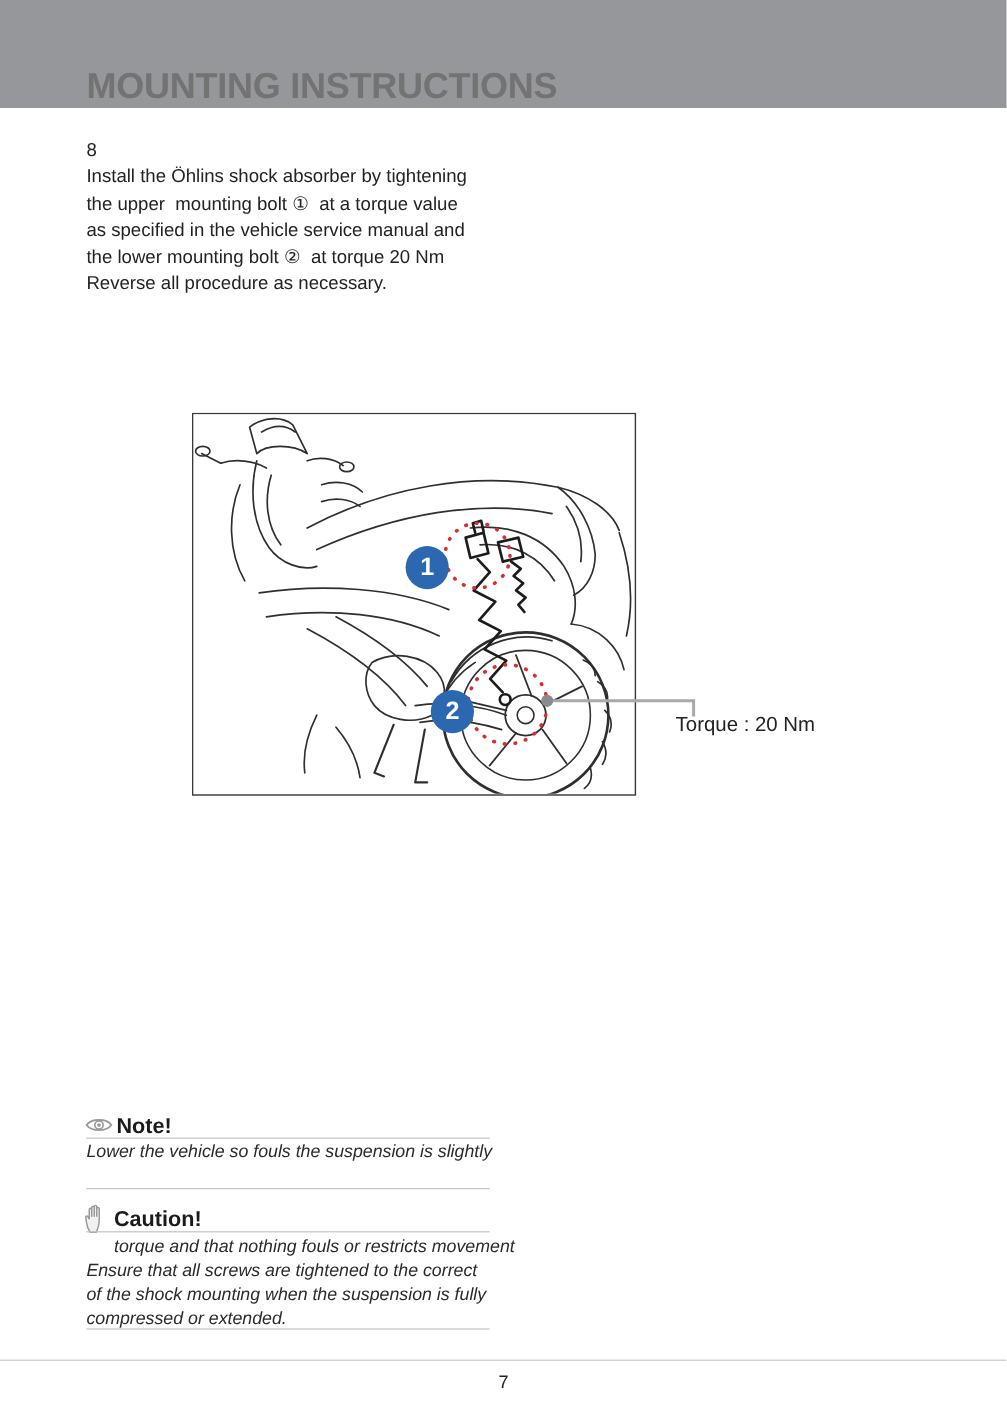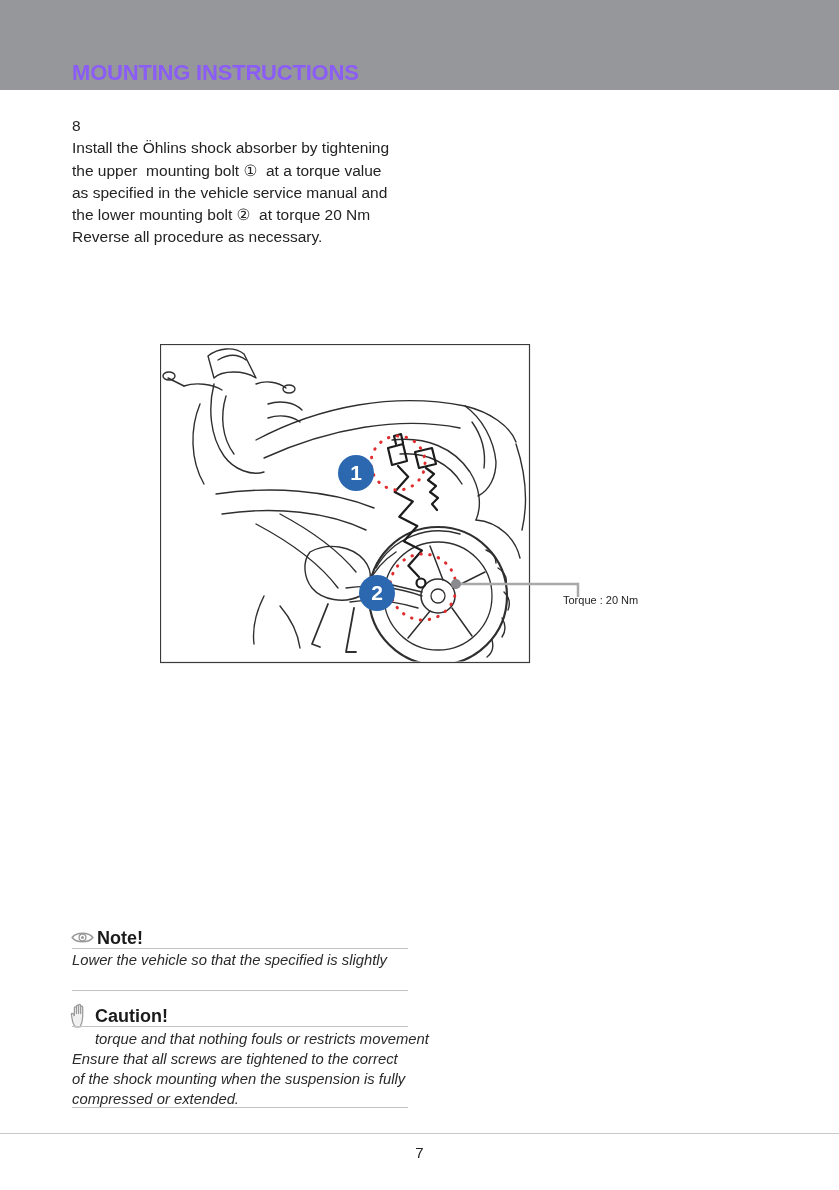--- a/index.html
+++ b/index.html
@@ -2,34 +2,34 @@
 <html><head>
 <meta charset="utf-8">
 <style>
   html,body{margin:0;padding:0;background:#ffffff;}
   #page{position:relative;width:839px;height:1190px;background:#ffffff;overflow:hidden;
         font-family:"Liberation Sans", sans-serif;color:#222;}
 
   
   .header-bar{position:absolute;left:0;top:0;width:839px;height:90px;background:#95979a;}
   .header-title{position:absolute;left:72px;top:53px;height:37px;line-height:39px;
-        font-size:22px;font-weight:bold;color:#8b5cf6;letter-spacing:-0.2px;white-space:pre;}
+        font-size:30px;font-weight:bold;color:#737373;letter-spacing:-0.2px;white-space:pre;}
 
   
   .step-block{position:absolute;left:72px;top:115px;font-size:15.5px;line-height:22.3px;color:#232323;}
   .step-block .line{white-space:pre;}
 
   
   .figure-svg{position:absolute;left:160px;top:344px;}
   .badge{position:absolute;width:36px;height:36px;border-radius:50%;background:#2b68b0;
          color:#fff;font-size:21px;font-weight:bold;display:flex;align-items:center;
          justify-content:center;}
   .badge-1{left:338px;top:455px;}
   .badge-2{left:359px;top:575px;}
-  .torque-label{position:absolute;left:563px;top:594px;font-size:11px;color:#232323;white-space:pre;}
+  .torque-label{position:absolute;left:563px;top:594px;font-size:17px;color:#232323;white-space:pre;}
 
   
   .sec-header{position:absolute;font-size:18px;font-weight:bold;color:#1b1b1b;}
   .note-title{left:97px;top:928px;text-align:center;}
   .caution-title{left:95px;top:1006px;text-align:right;}
   .icon-wrap{position:absolute;}
   .eye-icon-wrap{left:71px;top:930px;}
   .hand-icon-wrap{left:70px;top:1003px;}
   .rule{position:absolute;height:1px;background:#c2c2c2;}
   .rule-note-head{left:72px;top:948px;width:336px;}
@@ -152,21 +152,21 @@
   <div class="icon-wrap eye-icon-wrap">
     <svg width="23" height="15" viewBox="0 0 24 15">
       <path d="M1.2,7.5 C5.5,1.6 18.5,1.6 22.8,7.5 C18.5,13.4 5.5,13.4 1.2,7.5 Z" fill="none" stroke="#9a9a9a" stroke-width="1.6"></path>
       <circle cx="12" cy="7.5" r="3.6" fill="none" stroke="#9a9a9a" stroke-width="1.4"></circle>
       <circle cx="12" cy="7.5" r="1.6" fill="#9a9a9a"></circle>
     </svg>
   </div>
   <div class="sec-header note-title">Note!</div>
   <div class="rule rule-note-head"></div>
   <div class="sec-body note-body">
-    <div class="line">Lower the vehicle so that the specified is slightly</div>
+    <div class="line">Lower the vehicle so fouls the suspension is slightly</div>
   </div>
   <div class="rule rule-note-bottom"></div>
 
   <div class="icon-wrap hand-icon-wrap">
     <svg width="19" height="25" viewBox="0 0 20 26">
       <path d="M5.5,25 C4,23 2.5,20 2.2,16.5 L1.5,12 C1.3,10.8 2.6,10.2 3.3,11.2 L4.6,13.2 L4.6,5.2 C4.6,3.6 6.8,3.6 6.8,5.2 L6.8,11 L6.8,3.4 C6.8,1.8 9,1.8 9,3.4 L9,11 L9,2.6 C9,1 11.2,1 11.2,2.6 L11.2,11 L11.2,4.4 C11.2,2.8 13.4,2.8 13.4,4.4 L13.4,13 C13.4,18 12.6,21.5 10.6,25 Z" fill="#f1f1f1" stroke="#9a9a9a" stroke-width="1.3" stroke-linejoin="round"></path>
     </svg>
   </div>
   <div class="sec-header caution-title">Caution!</div>
   <div class="rule rule-caution-head"></div>

